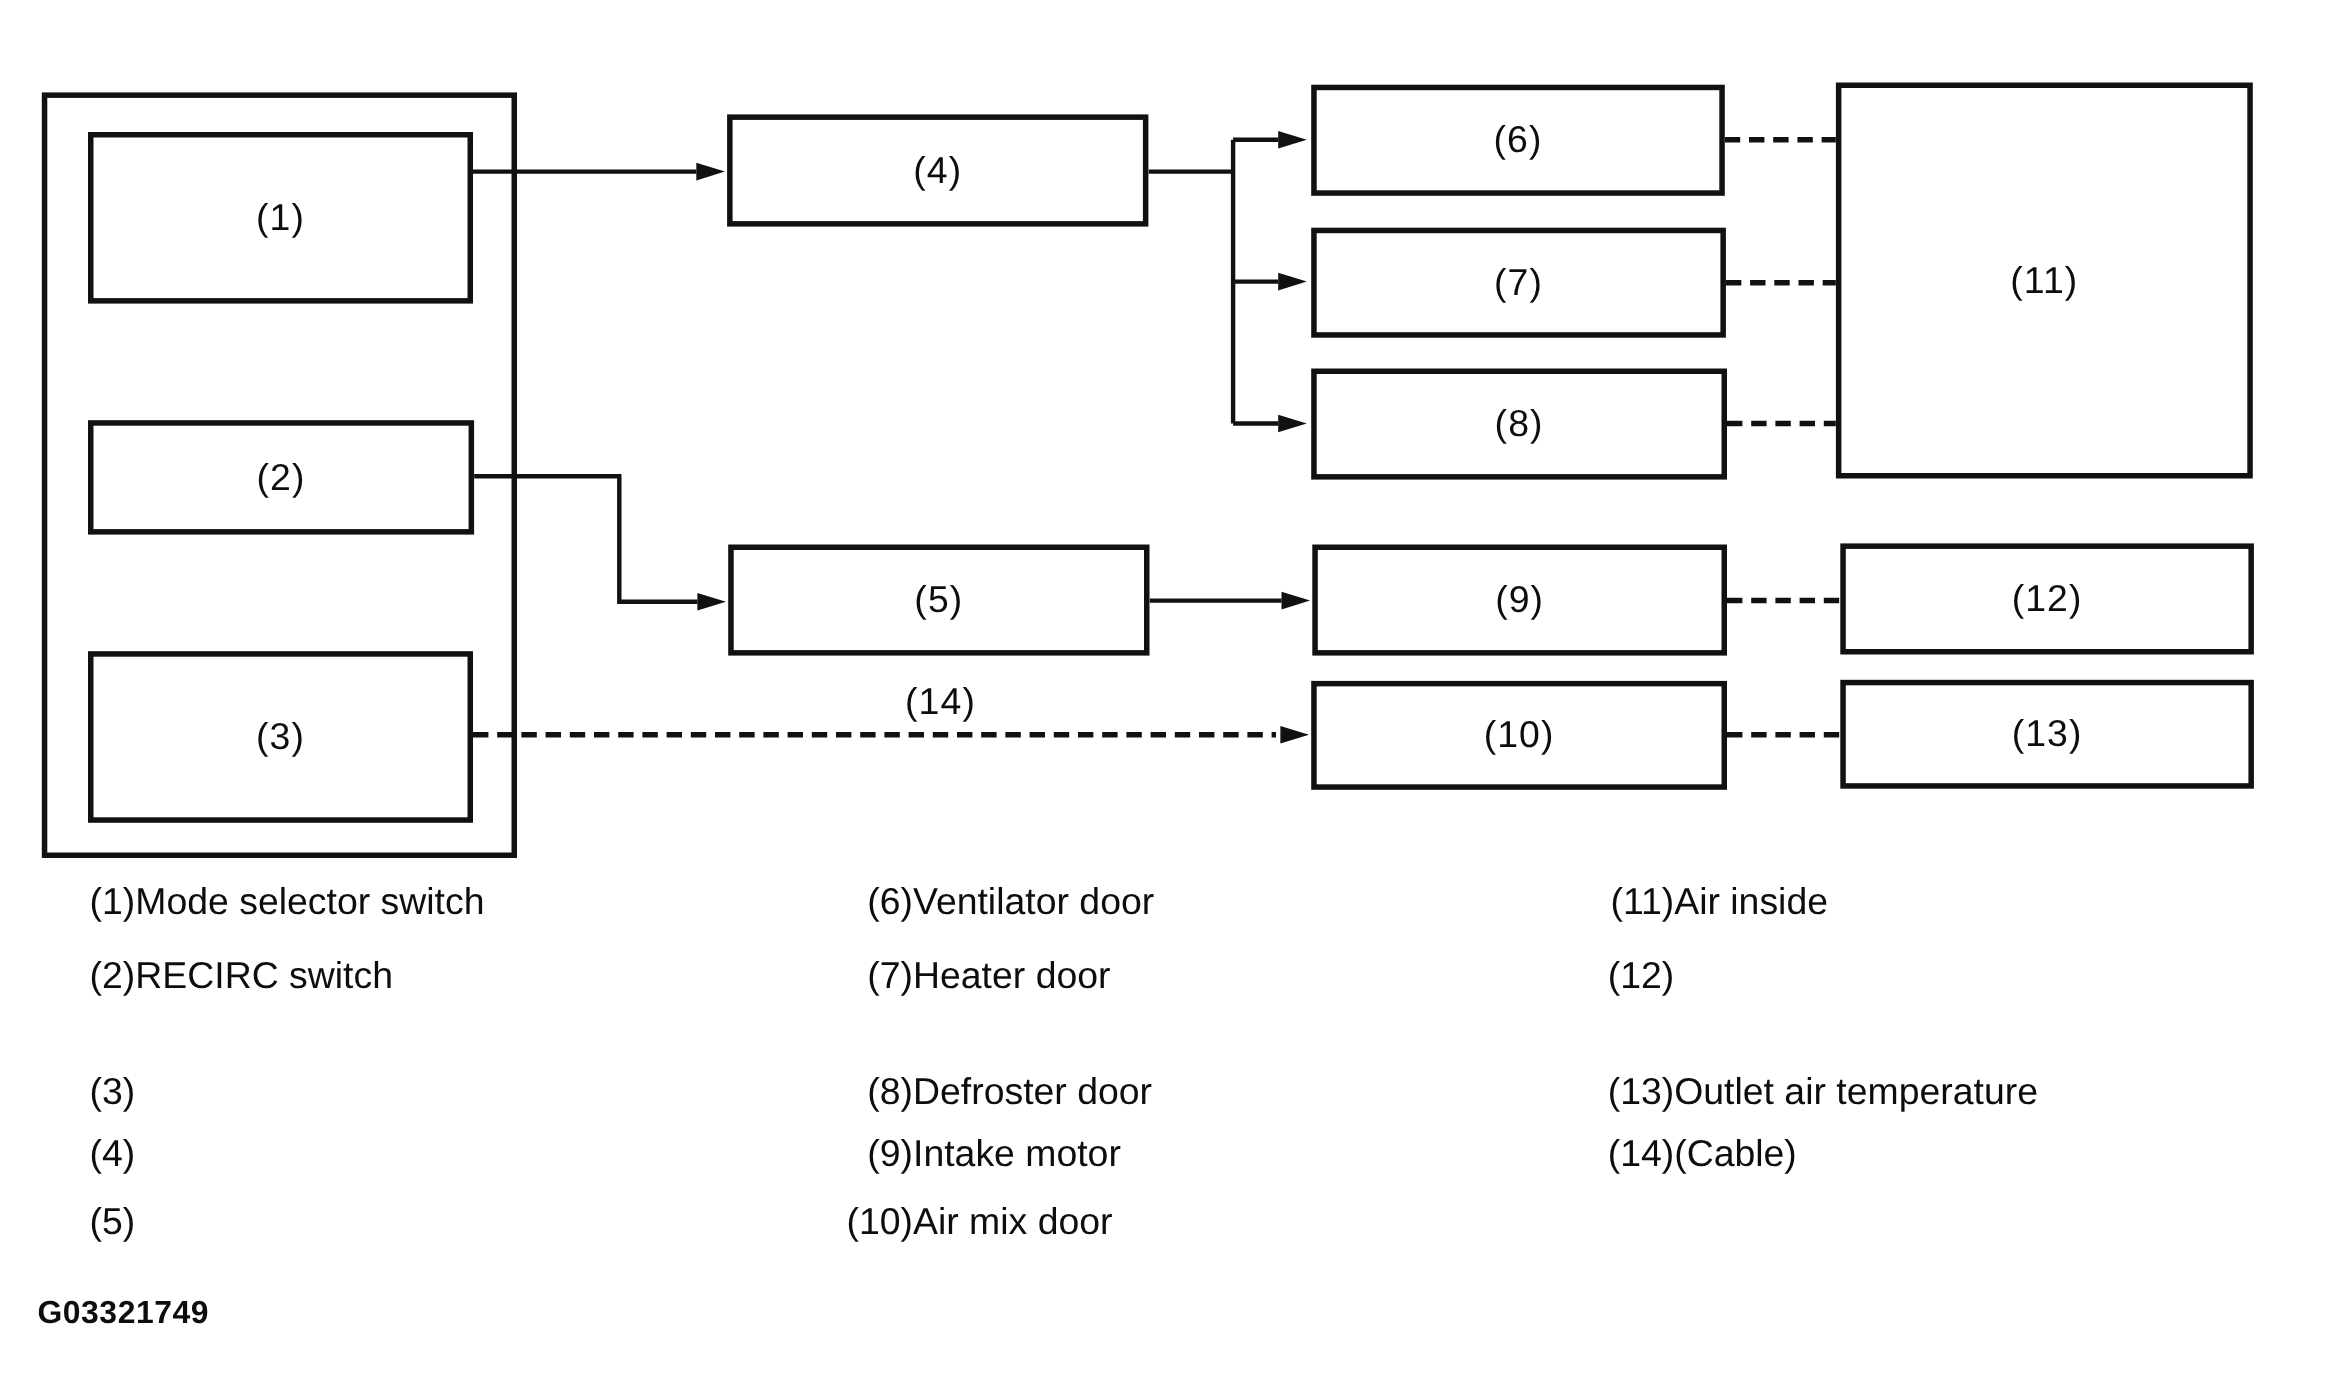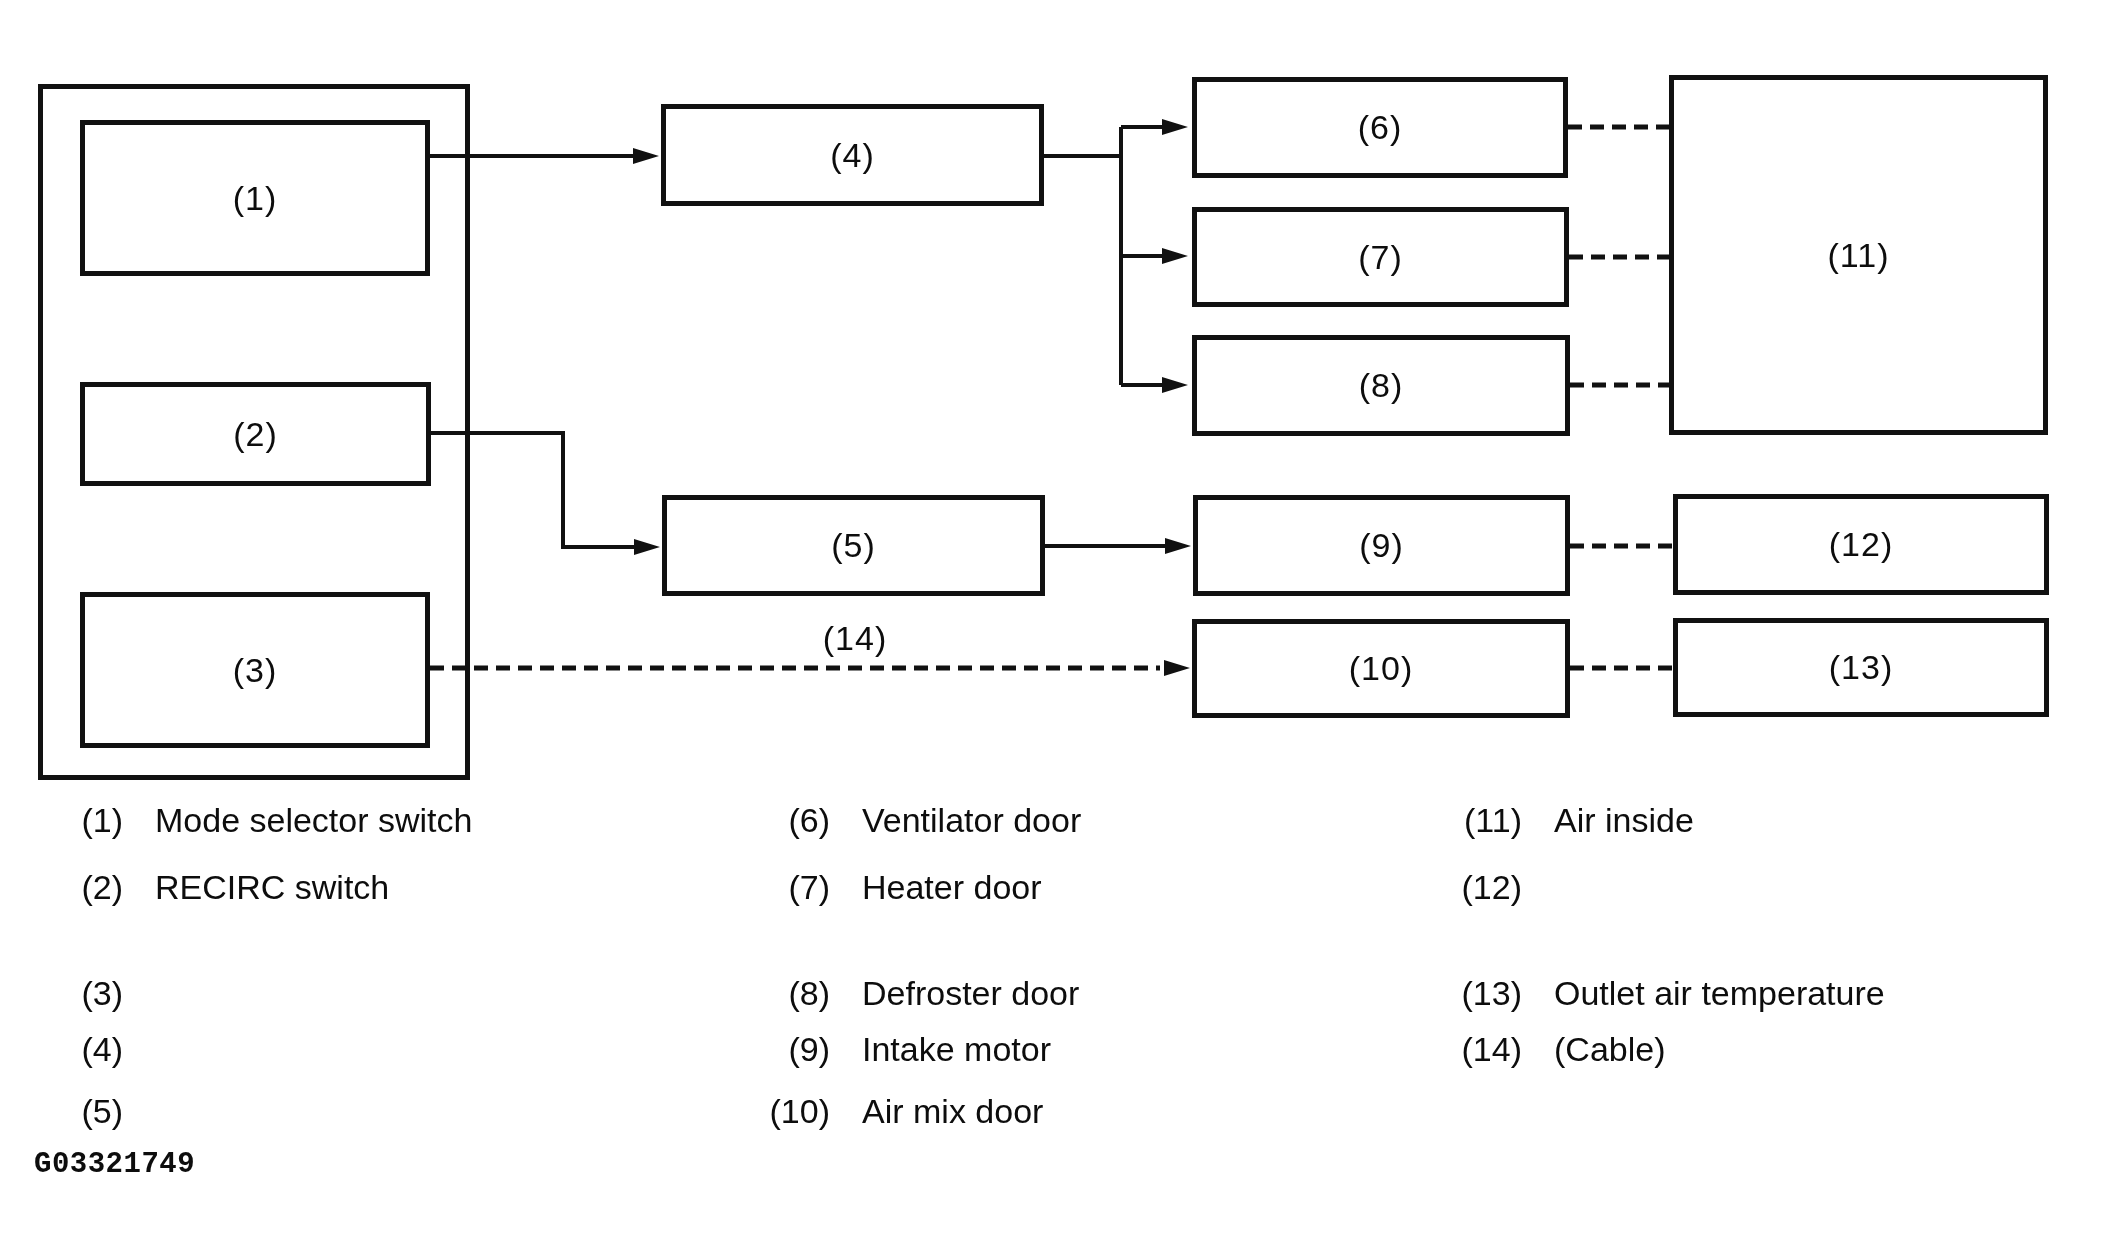--- a/index.html
+++ b/index.html
@@ -41,21 +41,21 @@
     position:absolute;
     display:flex;
     align-items:flex-start;
     font-size:34px;
     line-height:42px;
   }
   .lg-num{display:inline-block;text-align:right;flex:none;}
   .col1 .lg-num{width:95px;}
   .col2 .lg-num{width:102px;}
   .col3 .lg-num{width:104px;}
-  .lg-text{margin-left:32px;}
+  .lg-text{}
   .col3 .lg-text{max-width:578px;}
   .figure-code{
     position:absolute;
     font-size:29px;
     font-weight:bold;
     letter-spacing:0.5px;
   }
   .stroke{fill:none;stroke:#111;stroke-width:4px;}
   .stroke-d{fill:none;stroke:#111;stroke-width:5px;stroke-dasharray:14 8;}
   .ah{fill:#111;stroke:none;}
@@ -191,15 +191,15 @@
       <span class="lg-num">(13)</span>
       <span class="lg-text">Outlet air temperature</span>
     </div>
     <div class="lg-row col3" style="left:1418px;top:1028px;">
       <span class="lg-num">(14)</span>
       <span class="lg-text">(Cable)</span>
     </div>
 
   </div>
 
-  <div class="figure-code" style="left:34px;top:1148px;font-family:Liberation Mono, monospace;">G03321749</div>
+  <div class="figure-code" style="left:34px;top:1178px;">G03321749</div>
 
 </div>
 
 </body></html>

